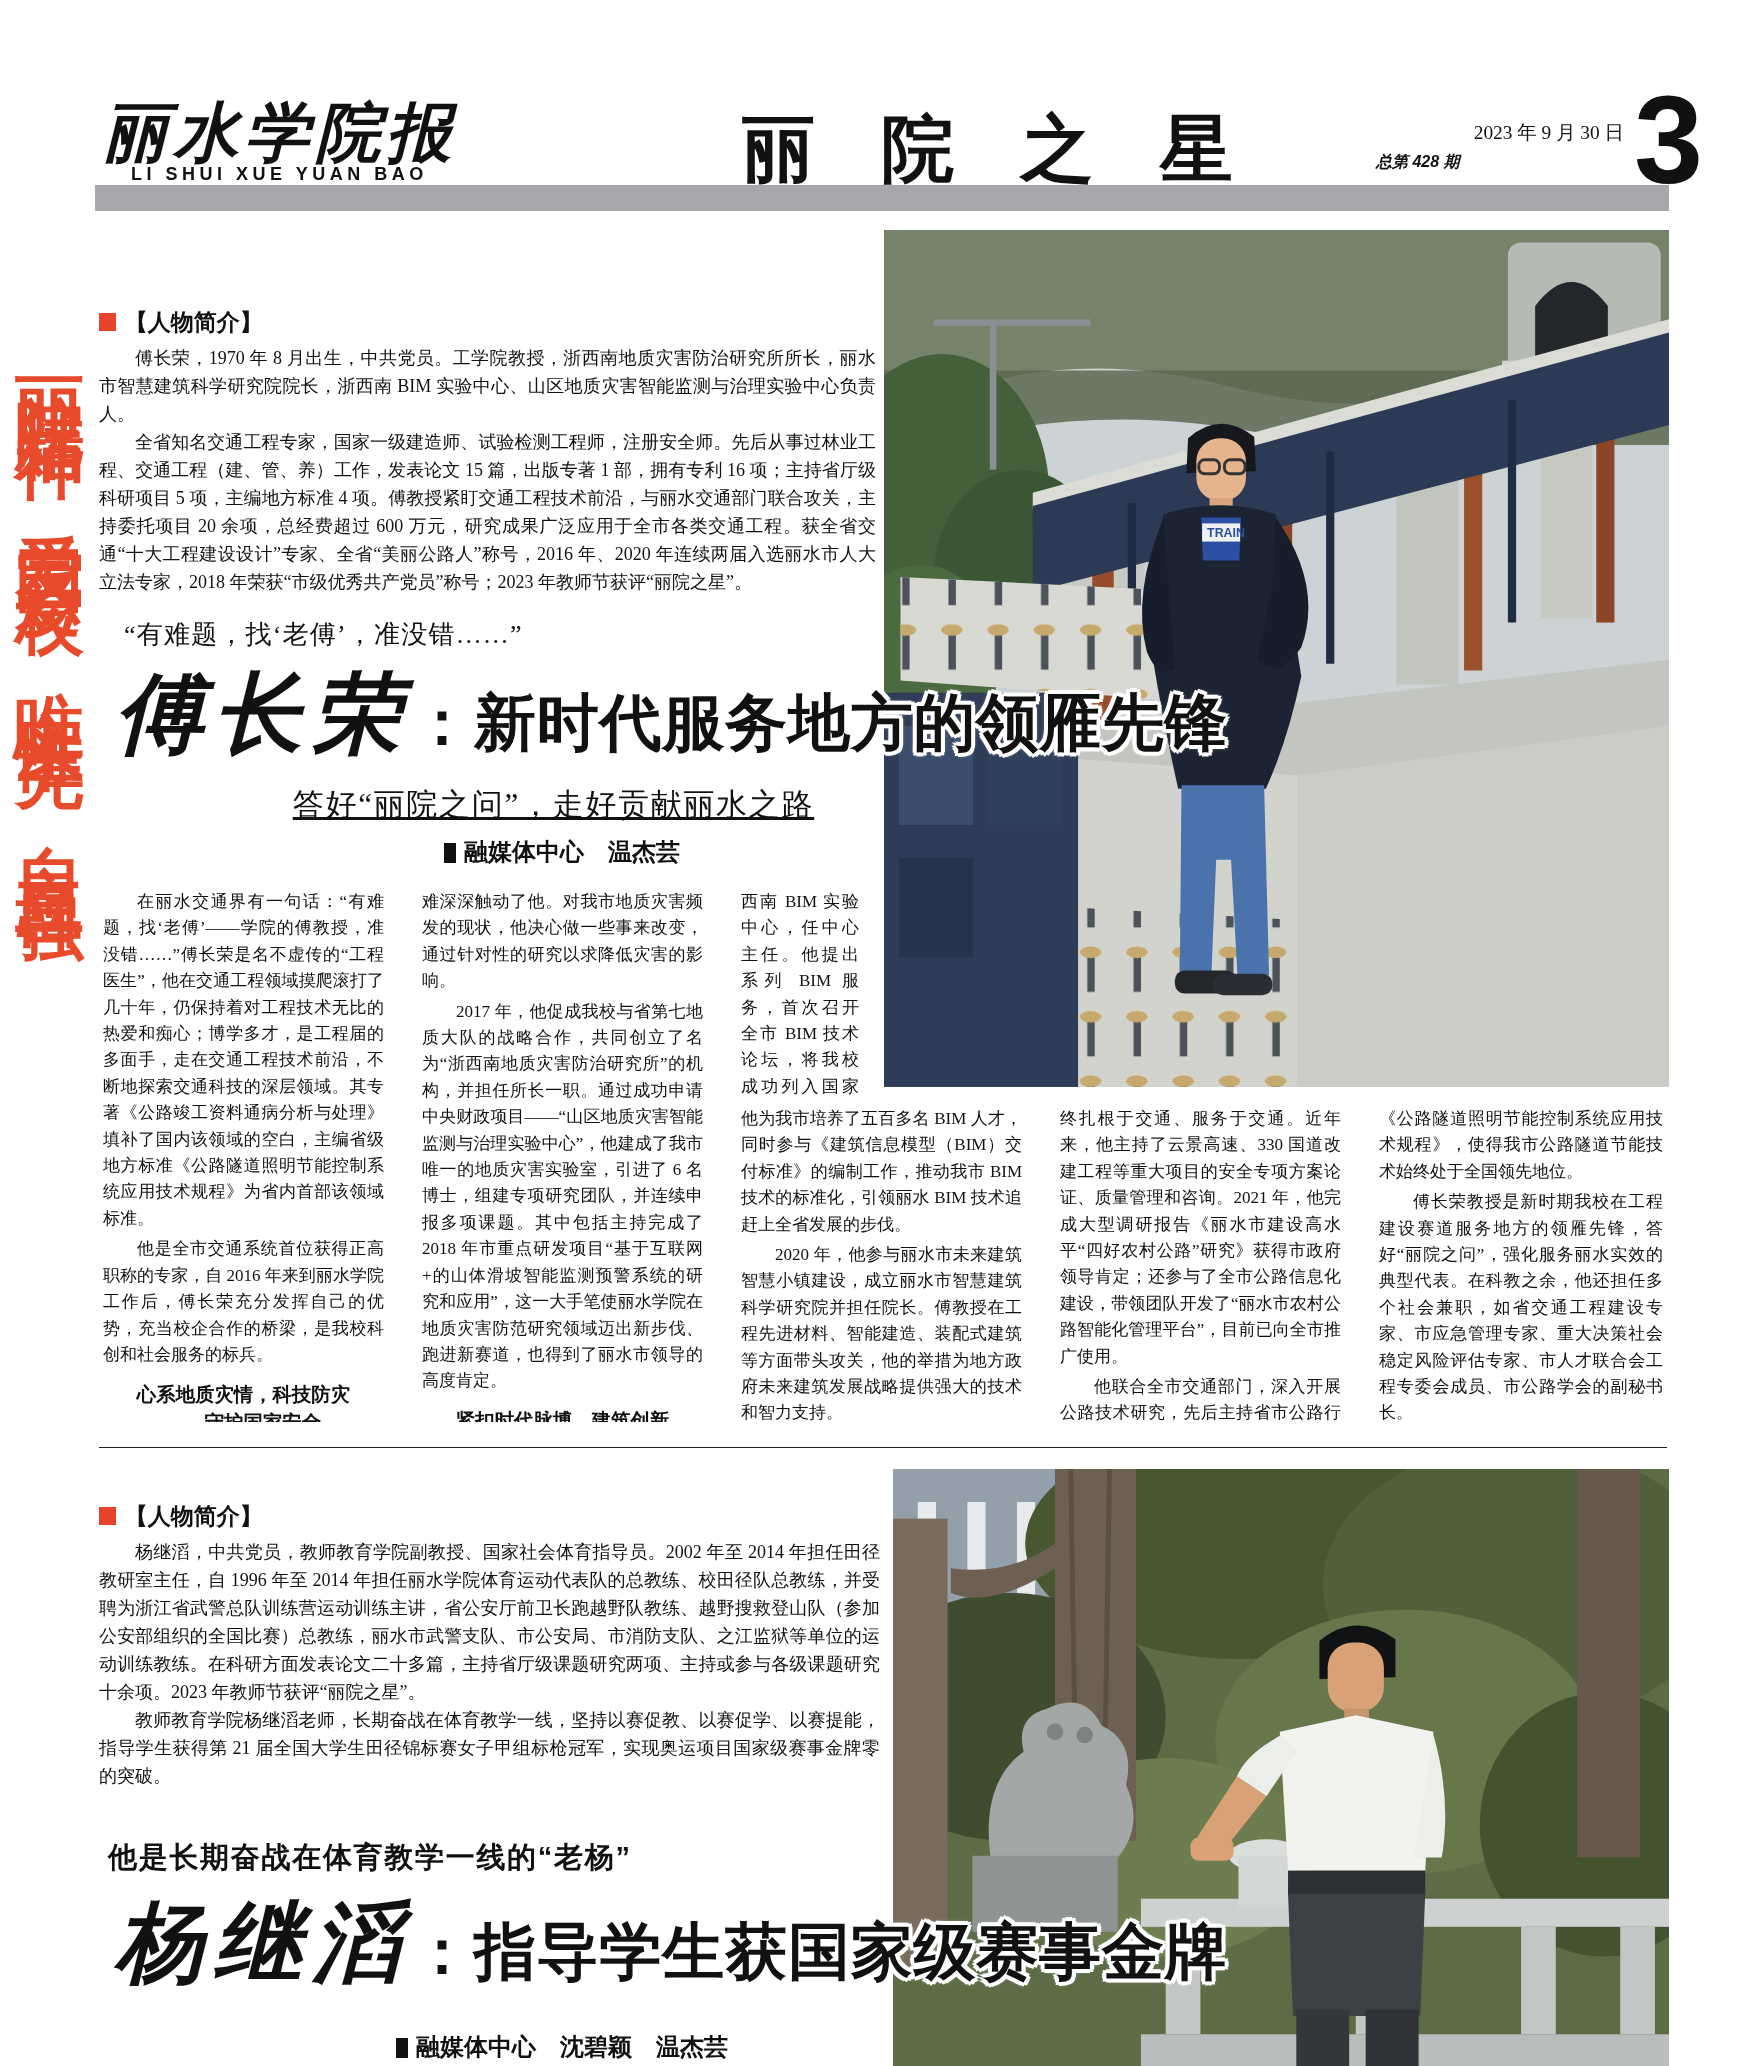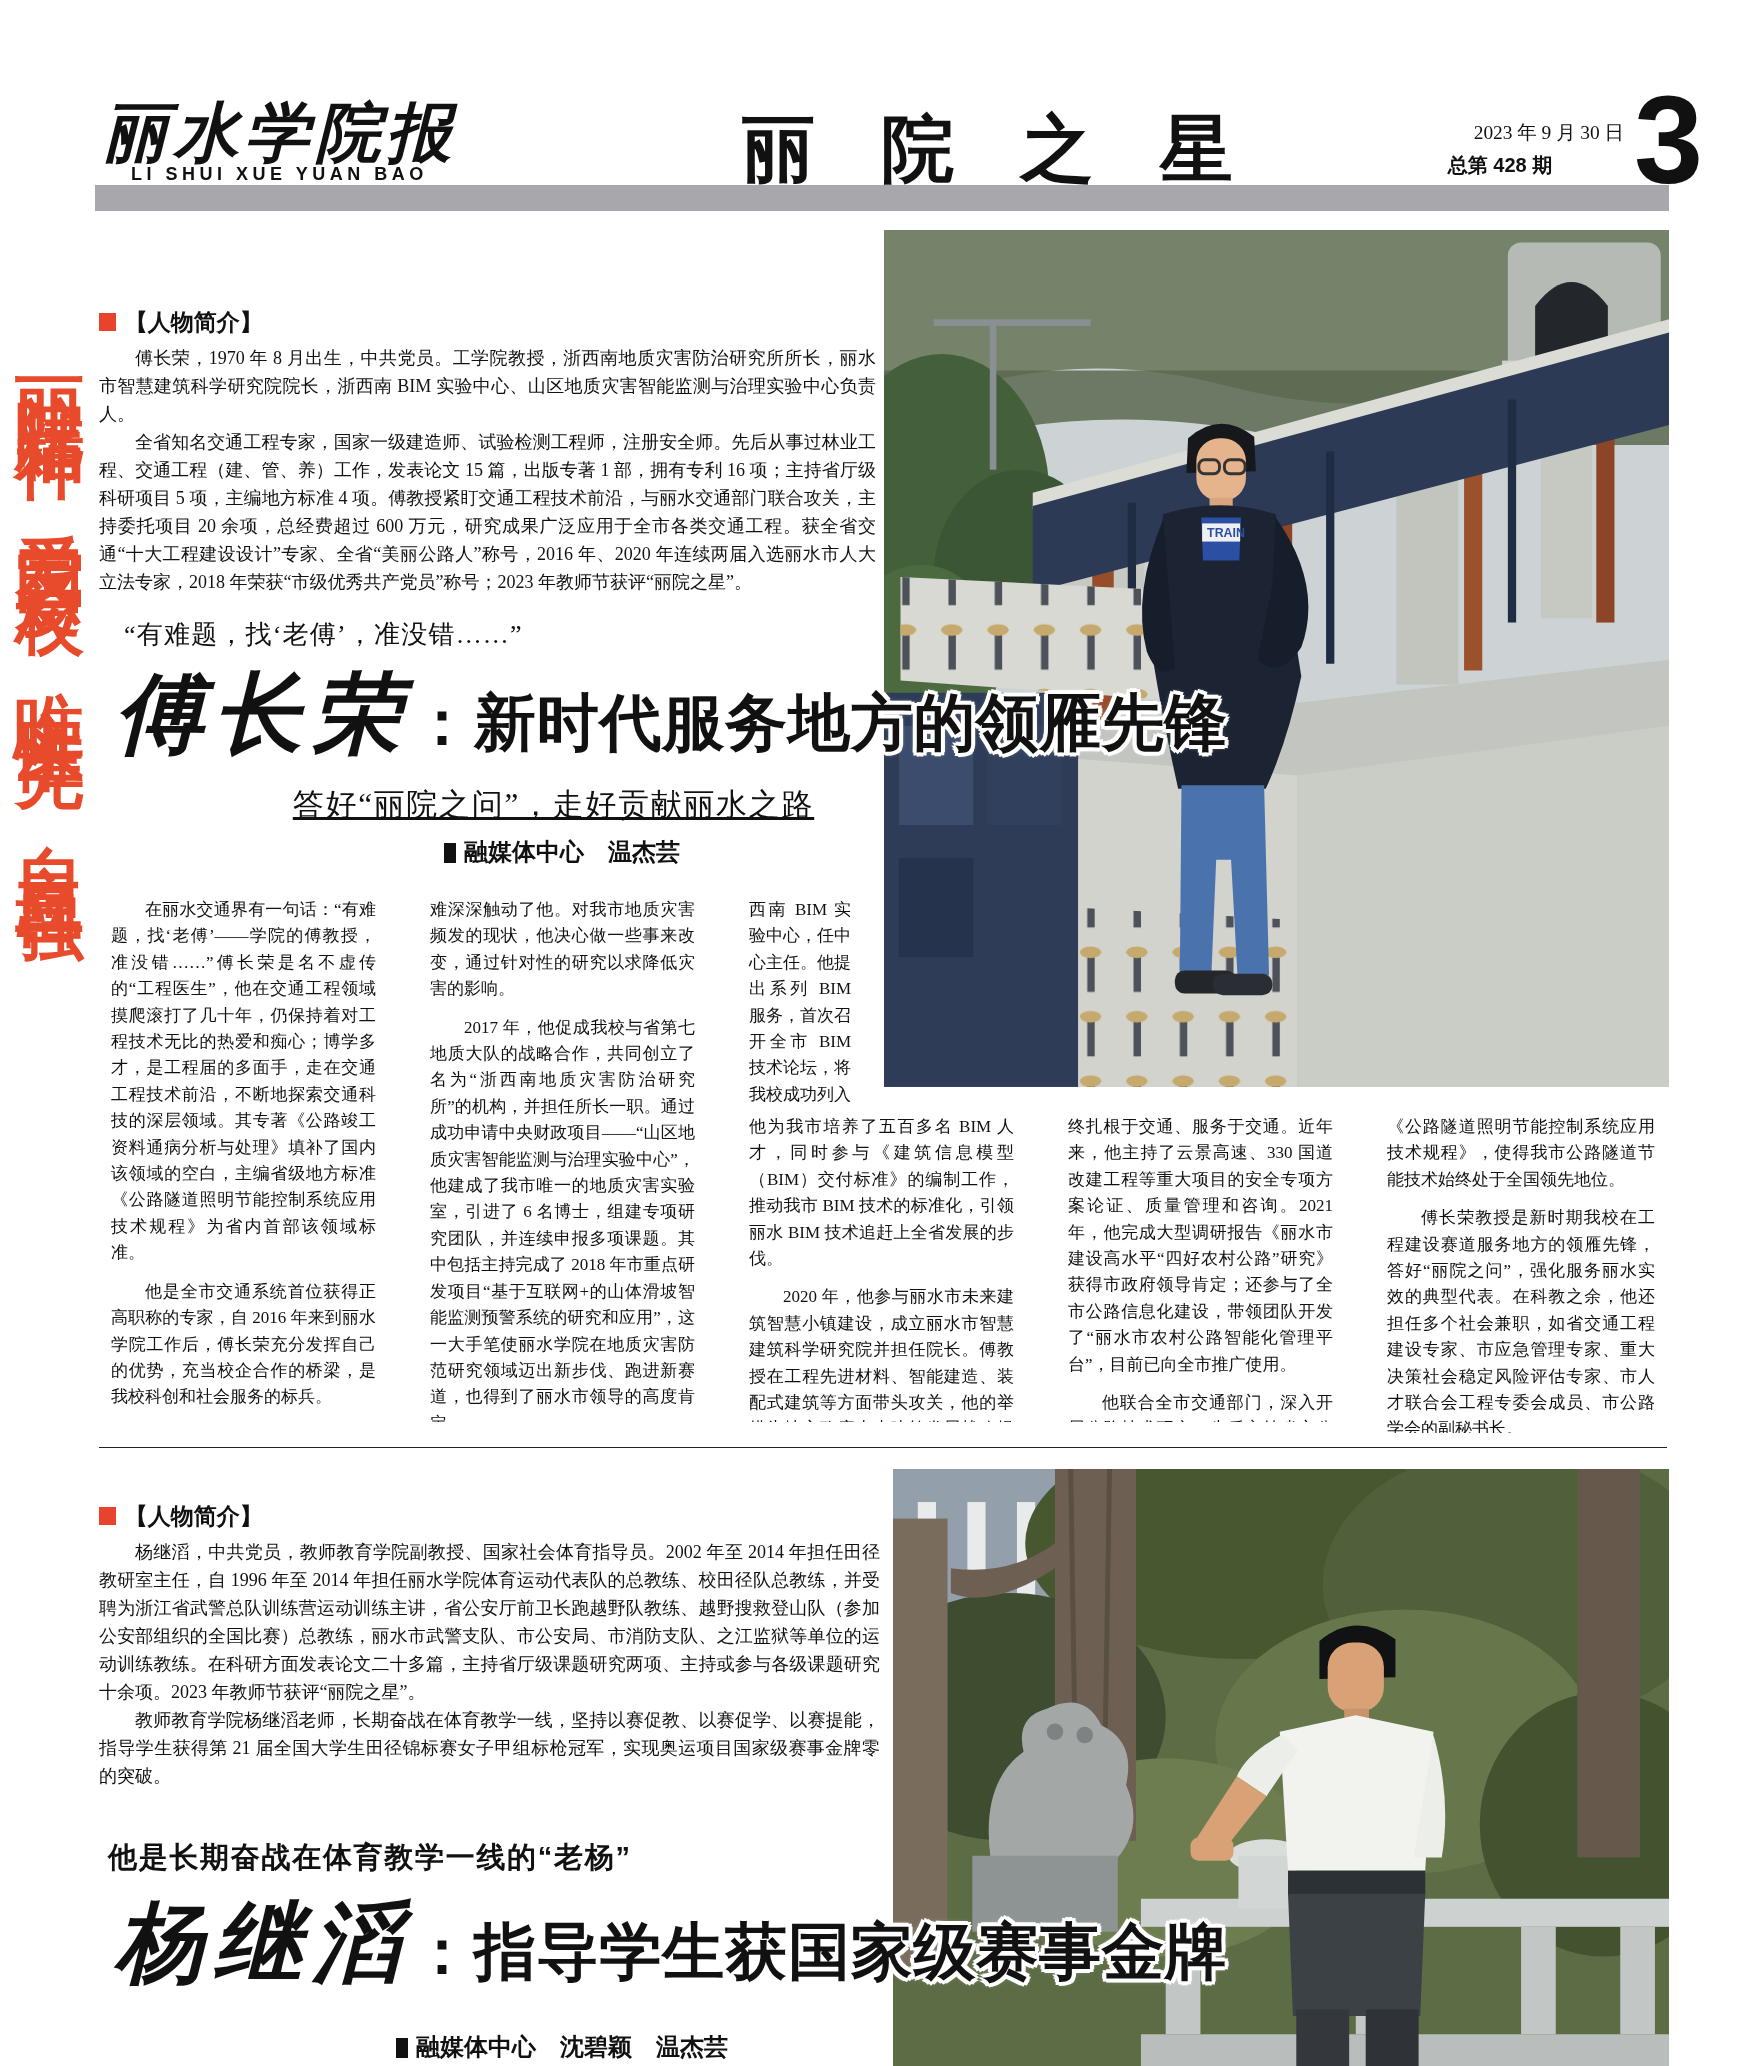--- a/index.html
+++ b/index.html
@@ -4,21 +4,21 @@
 <style>
   html,body{margin:0;padding:0;background:#e9e9e9;}
   #page{position:relative;width:1757px;height:2587px;background:#ffffff;
         font-family:"Liberation Serif",serif;color:#111;overflow:hidden;}
   .abs{position:absolute;}
   
   .masthead-cn{font-size:65px;font-weight:bold;font-style:italic;letter-spacing:5.8px;white-space:nowrap;}
   .masthead-py{font-family:"Liberation Sans",sans-serif;font-weight:bold;font-size:18px;letter-spacing:4.5px;white-space:nowrap;}
   .section-title{font-size:73px;font-weight:bold;letter-spacing:24px;white-space:nowrap;}
   .date-line{font-size:19.4px;text-align:right;white-space:nowrap;}
-  .issue-line{font-family:"Liberation Sans",sans-serif;font-weight:bold;font-size:20px;text-align:center;white-space:nowrap;}
+  .issue-line{font-family:"Liberation Sans",sans-serif;font-weight:bold;font-size:16px;text-align:left;white-space:nowrap;font-style:italic;}
   .page-num{font-family:"Liberation Sans",sans-serif;font-weight:bold;font-size:124px;line-height:107px;}
   .gray-bar{background:#a8a8ac;}
   
   .motto{writing-mode:vertical-rl;text-orientation:upright;font-weight:bold;
          font-size:69px;letter-spacing:17.4px;color:#e84b2c;line-height:83px;white-space:pre;}
   
   .sq{display:inline-block;width:17.4px;height:17.4px;background:#e8432c;margin-right:8.3px;vertical-align:-0.8px;}
   .sq.black{width:11.6px;height:20px;background:#111;vertical-align:-3.3px;}
   .profile-label{font-family:Liberation Serif, serif;font-weight:bold;font-size:23px;}
   .profile-text{font-size:18px;line-height:28px;text-align:justify;}
@@ -26,21 +26,21 @@
   .kicker1{font-size:26px;letter-spacing:1.2px;white-space:nowrap;}
   .kicker2{font-family:"Liberation Sans",sans-serif;font-weight:bold;font-size:29px;letter-spacing:1.7px;white-space:nowrap;}
   .hl{white-space:nowrap;
       text-shadow:0 0 6.6px #fff,4.1px 0 0 #fff,-4.1px 0 0 #fff,0 4.1px 0 #fff,0 -4.1px 0 #fff,
                   3.3px 3.3px 0 #fff,-3.3px 3.3px 0 #fff,3.3px -3.3px 0 #fff,-3.3px -3.3px 0 #fff;text-align:right;}
   .hl-name{font-size:88px;font-weight:bold;font-style:italic;letter-spacing:10.7px;}
   .hl-rest{font-family:"Liberation Sans",sans-serif;font-weight:bold;font-size:62px;letter-spacing:0.8px;}
   .subtitle{font-size:31px;letter-spacing:1.7px;text-align:center;white-space:nowrap;}
   .byline{font-family:"Liberation Sans",sans-serif;font-weight:bold;font-size:24px;text-align:center;}
   .col{position:absolute;overflow:hidden;}
-  .blk{font-size:17px;line-height:26.4px;text-align:justify;margin:12px;}
+  .blk{font-size:17px;line-height:26.4px;text-align:justify;margin:4px;}
   .ind{text-indent:2em;}
   .sub{font-family:"Liberation Sans",sans-serif;font-weight:bold;font-size:19.4px;line-height:28px;
        text-align:center;white-space:pre-line;margin:11.6px 0;text-indent:0;}
   .note{margin-top:15px;text-indent:2em;}
   .note b{font-family:"Liberation Sans",sans-serif;font-size:18px;}
   .divider{background:#222;height:1.2px;}
   svg{display:block;}
 </style>
 </head>
 <body>

